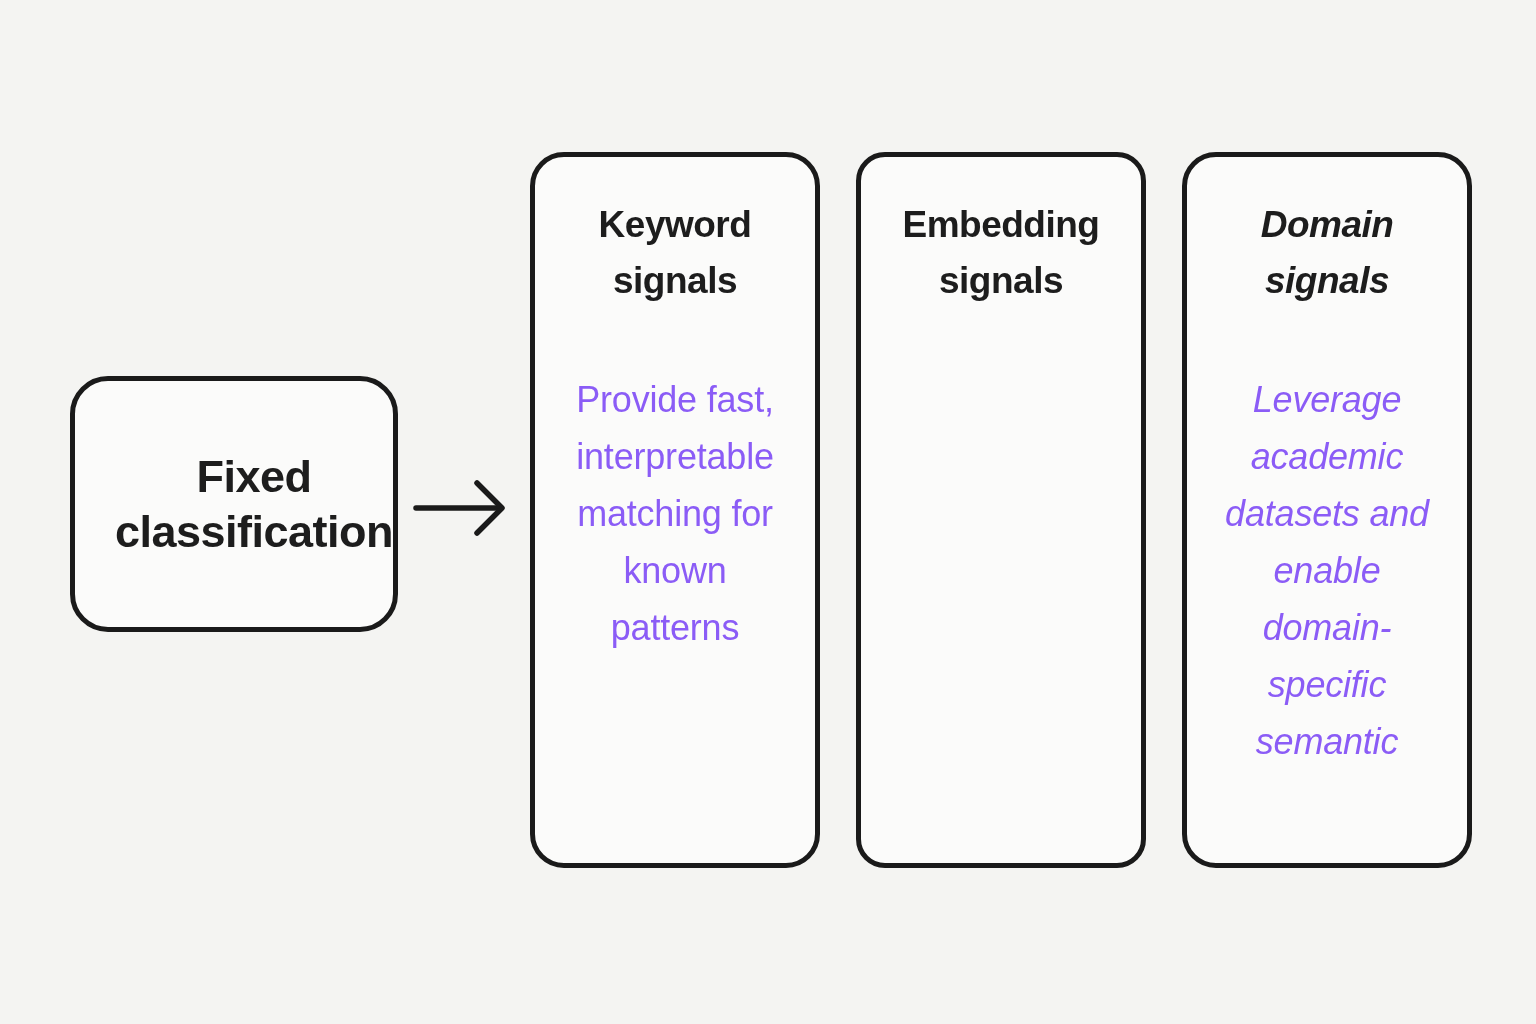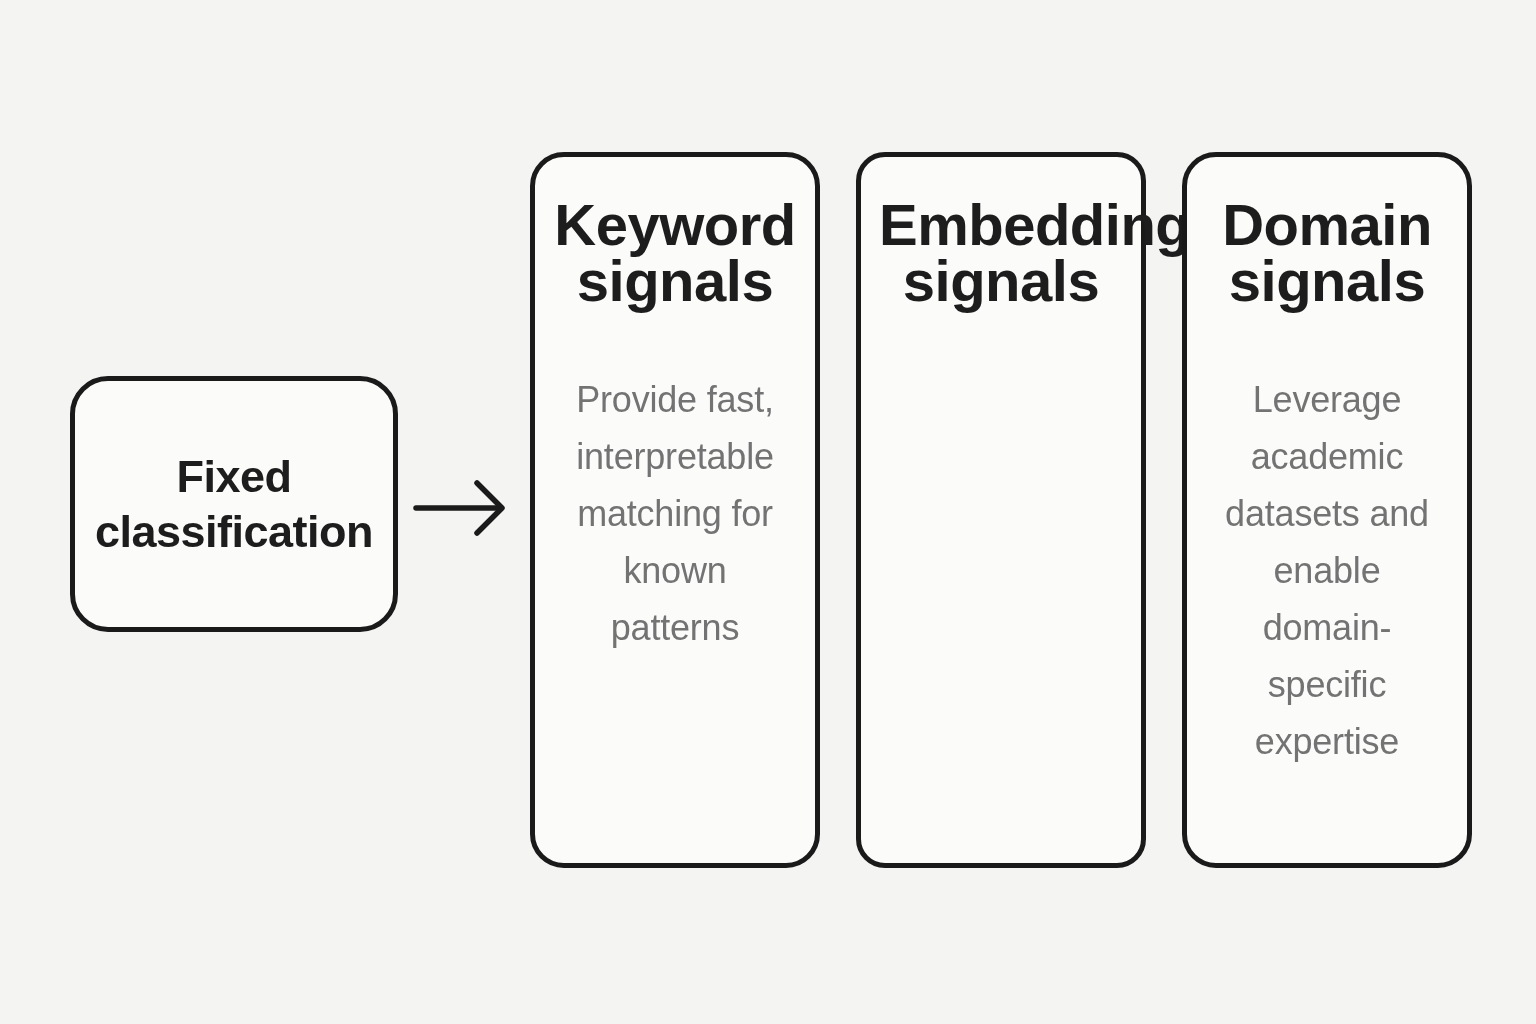--- a/index.html
+++ b/index.html
@@ -22,21 +22,21 @@
     left: 70px;
     top: 376px;
     width: 328px;
     height: 256px;
     box-sizing: border-box;
     background: #fbfbfa;
     border: 5px solid #1a1a1a;
     border-radius: 38px;
     display: flex;
     align-items: center;
-    justify-content: center;
+    justify-content: flex-end;
   }
   .source-title {
     font-size: 45px;
     font-weight: 700;
     line-height: 55px;
     letter-spacing: -0.5px;
     text-align: center;
     white-space: pre-line;
   }
   
@@ -53,35 +53,35 @@
     height: 716px;
     box-sizing: border-box;
     background: #fbfbfa;
     border: 5px solid #1a1a1a;
     border-radius: 34px;
     padding: 40px 18px 0 18px;
     text-align: center;
   }
   .col-1 { left: 530px; }
   .col-2 { left: 856px; border-radius: 29px; }
-  .col-3 { left: 1182px; }
+  .col-3 { left: 1182px; font-style: italic; }
   .col-title {
-    font-size: 58px;
+    font-size: 37px;
     font-weight: 700;
     line-height: 56px;
     letter-spacing: -0.5px;
     white-space: pre-line;
   }
   .col-desc {
     margin-top: 62px;
     font-size: 36px;
     font-weight: 400;
     line-height: 57px;
     letter-spacing: -0.2px;
-    color: #737373;
+    color: #8b5cf6;
     white-space: pre-line;
   }
 </style>
 </head>
 <body>
 
 <div class="canvas">
 
   <div class="source-node">
     <div class="source-title">Fixed
@@ -109,16 +109,16 @@
   </div>
 
   <div class="column col-3">
     <div class="col-title">Domain
 signals</div>
     <div class="col-desc">Leverage
 academic
 datasets and
 enable
 domain-specific
-expertise</div>
+semantic</div>
   </div>
 
 </div>
 
 </body></html>

